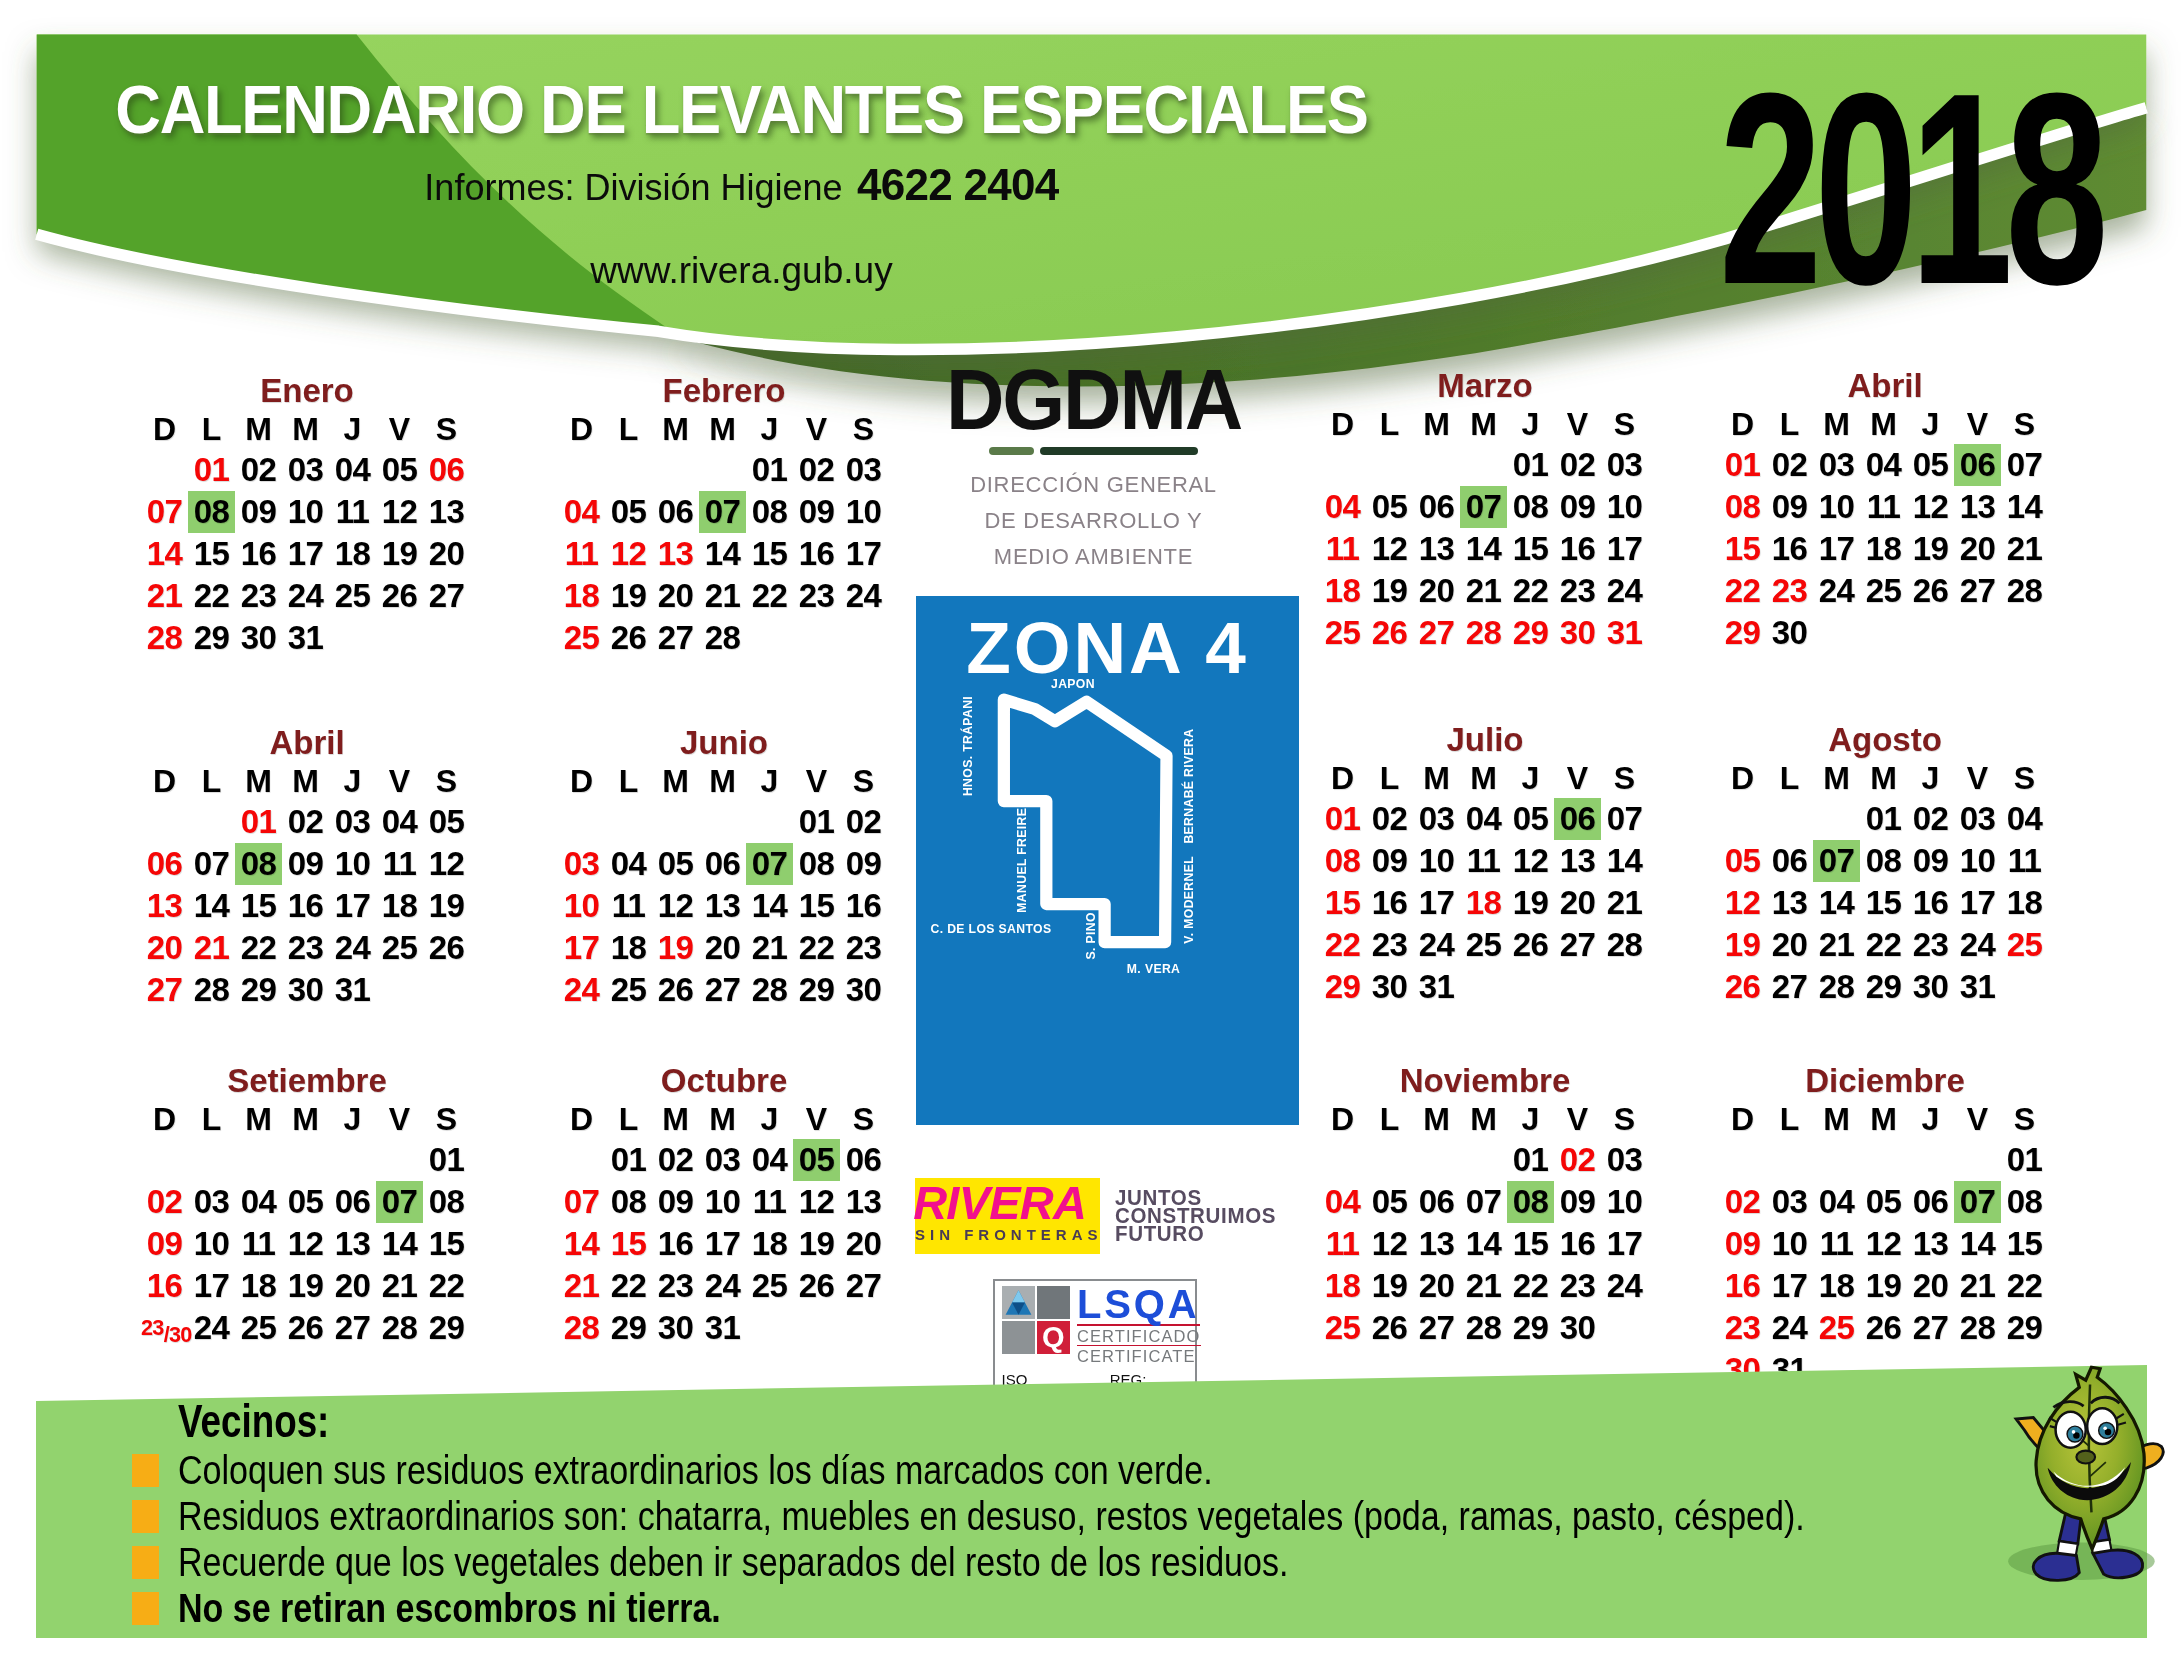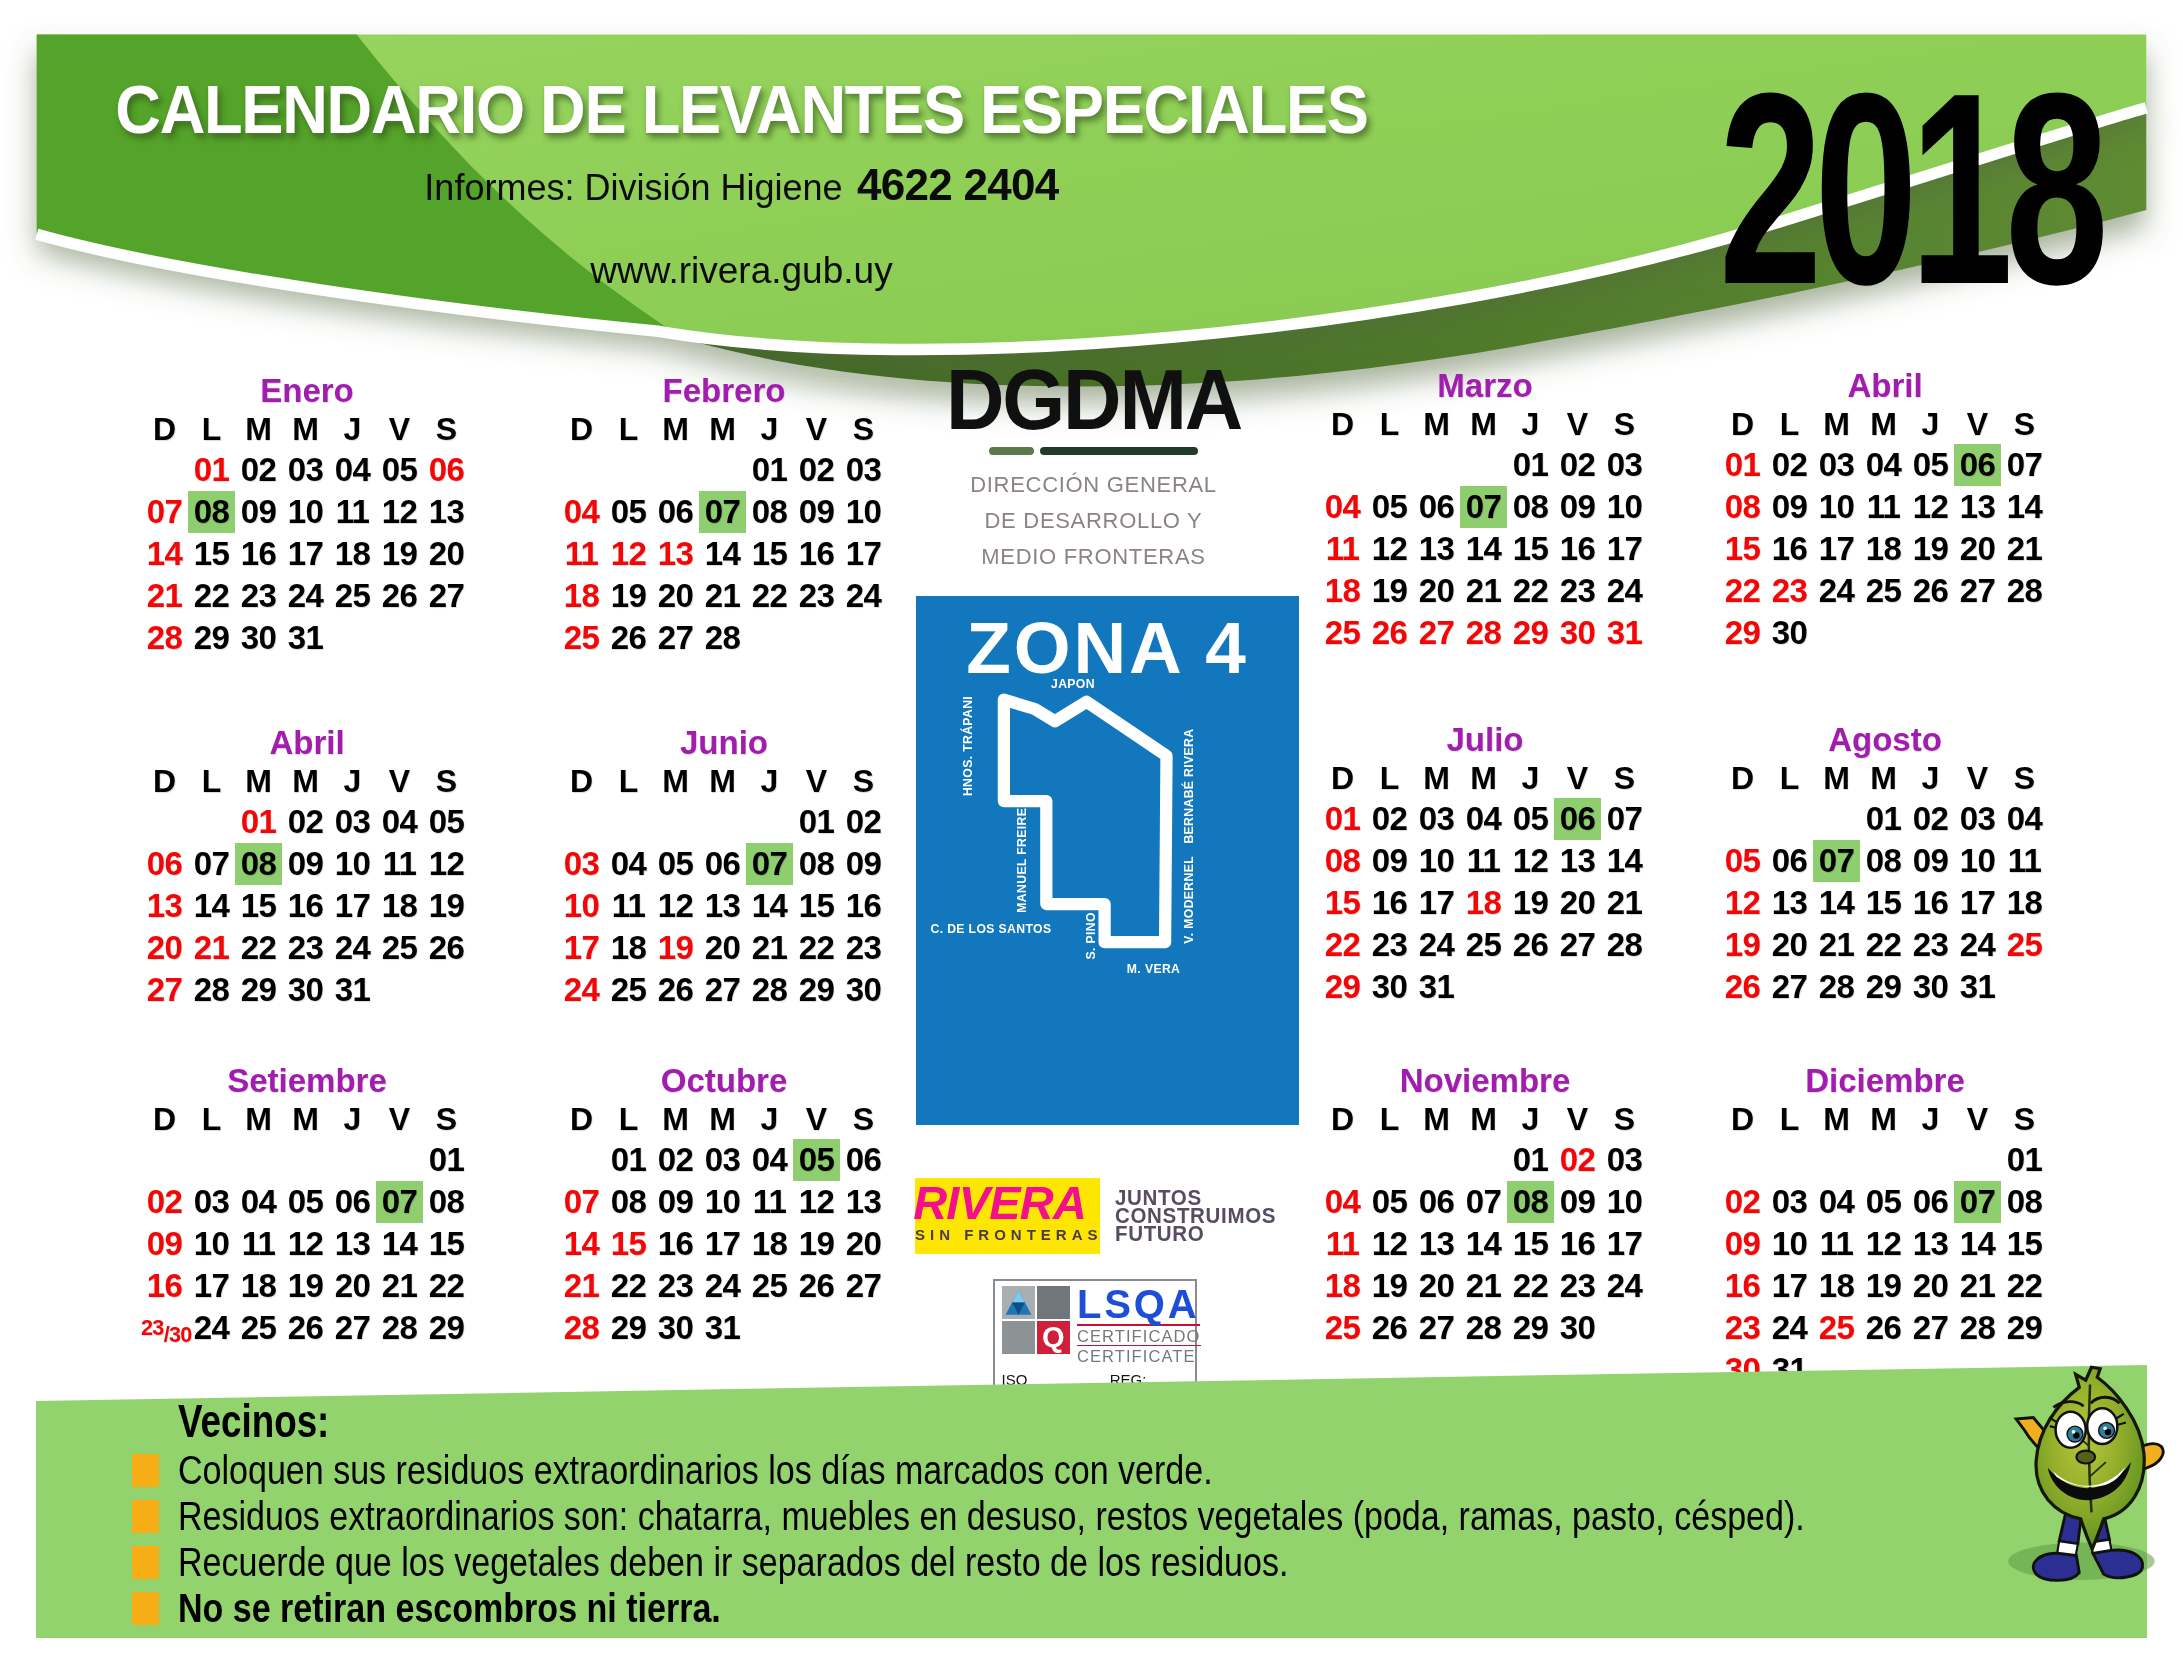--- a/index.html
+++ b/index.html
@@ -13,21 +13,21 @@
            letter-spacing:-1.4px;transform:scaleX(.93);transform-origin:50% 50%;white-space:nowrap;
            text-shadow:0 2.2px 1.4px rgba(90,120,60,.45),3.6px 5px 6.5px rgba(40,70,20,.55);}
   .h-informes{position:absolute;left:0;top:160px;width:100%;font-size:36px;color:#0b0b0b;white-space:nowrap;}
   .h-phone{font-size:44px;font-weight:700;margin-left:14.4px;letter-spacing:-0.7px;}
   .h-web{position:absolute;left:0;top:250px;width:100%;font-size:37px;color:#0b0b0b;}
   .h-year{position:absolute;left:1719px;top:52px;font-size:273px;line-height:1;font-weight:700;color:#000;
           letter-spacing:-11.5px;transform:scaleX(.68);transform-origin:left top;white-space:nowrap;}
 
   
   .month{position:absolute;width:332px;}
-  .m-title{width:332px;height:36px;line-height:36px;text-align:center;font-size:33px;font-weight:700;color:#a21caf;
+  .m-title{width:332px;height:36px;line-height:36px;text-align:center;font-size:33px;font-weight:700;color:#7f1d1d;
            text-shadow:0.7px 1.4px 0.7px rgba(0,0,0,.15);}
   .m-grid{display:grid;grid-template-columns:repeat(7,47px);}
   .dow{height:40px;line-height:40px;text-align:center;font-size:32px;font-weight:700;color:#000;
        text-shadow:0.7px 1.4px 0.7px rgba(0,0,0,.15);}
   .day{height:42px;line-height:42px;text-align:center;font-size:33px;font-weight:700;color:#000;
        letter-spacing:-0.7px;text-shadow:0.7px 1.4px 0.7px rgba(0,0,0,.15);}
   .day.red{color:#F50606;}
   .day.green{background:#8FCE6E;}
   .day.small{font-size:21.6px;letter-spacing:-0.7px;}
   .fr-top{vertical-align:6.5px;}
@@ -700,21 +700,21 @@
 
   <div class="dgdma">
     <div class="dgdma-acronym">DGDMA</div>
     <div class="dgdma-bars">
       <div class="bar-short"></div>
       <div class="bar-long"></div>
     </div>
     <div class="dgdma-sub">
       <div>DIRECCIÓN GENERAL</div>
       <div>DE DESARROLLO Y</div>
-      <div>MEDIO FRONTERAS</div>
+      <div>MEDIO AMBIENTE</div>
     </div>
   </div>
 
   <div class="zona">
     <svg class="zona-map" width="383" height="529" viewBox="0 0 532 735">
       <polygon points="122,144 165,157 193,174 237,147 348,222 346,481 262,481 262,428 181,428 181,285 122,285" fill="none" stroke="#ffffff" stroke-width="17" stroke-linejoin="round"></polygon>
       <text class="street" x="218" y="128" text-anchor="middle">JAPON</text>
       <text class="street" transform="translate(78,278) rotate(-90)">HNOS. TRÁPANI</text>
       <text class="street" transform="translate(153,440) rotate(-90)">MANUEL FREIRE</text>
       <text class="street" x="20" y="468">C. DE LOS SANTOS</text>

